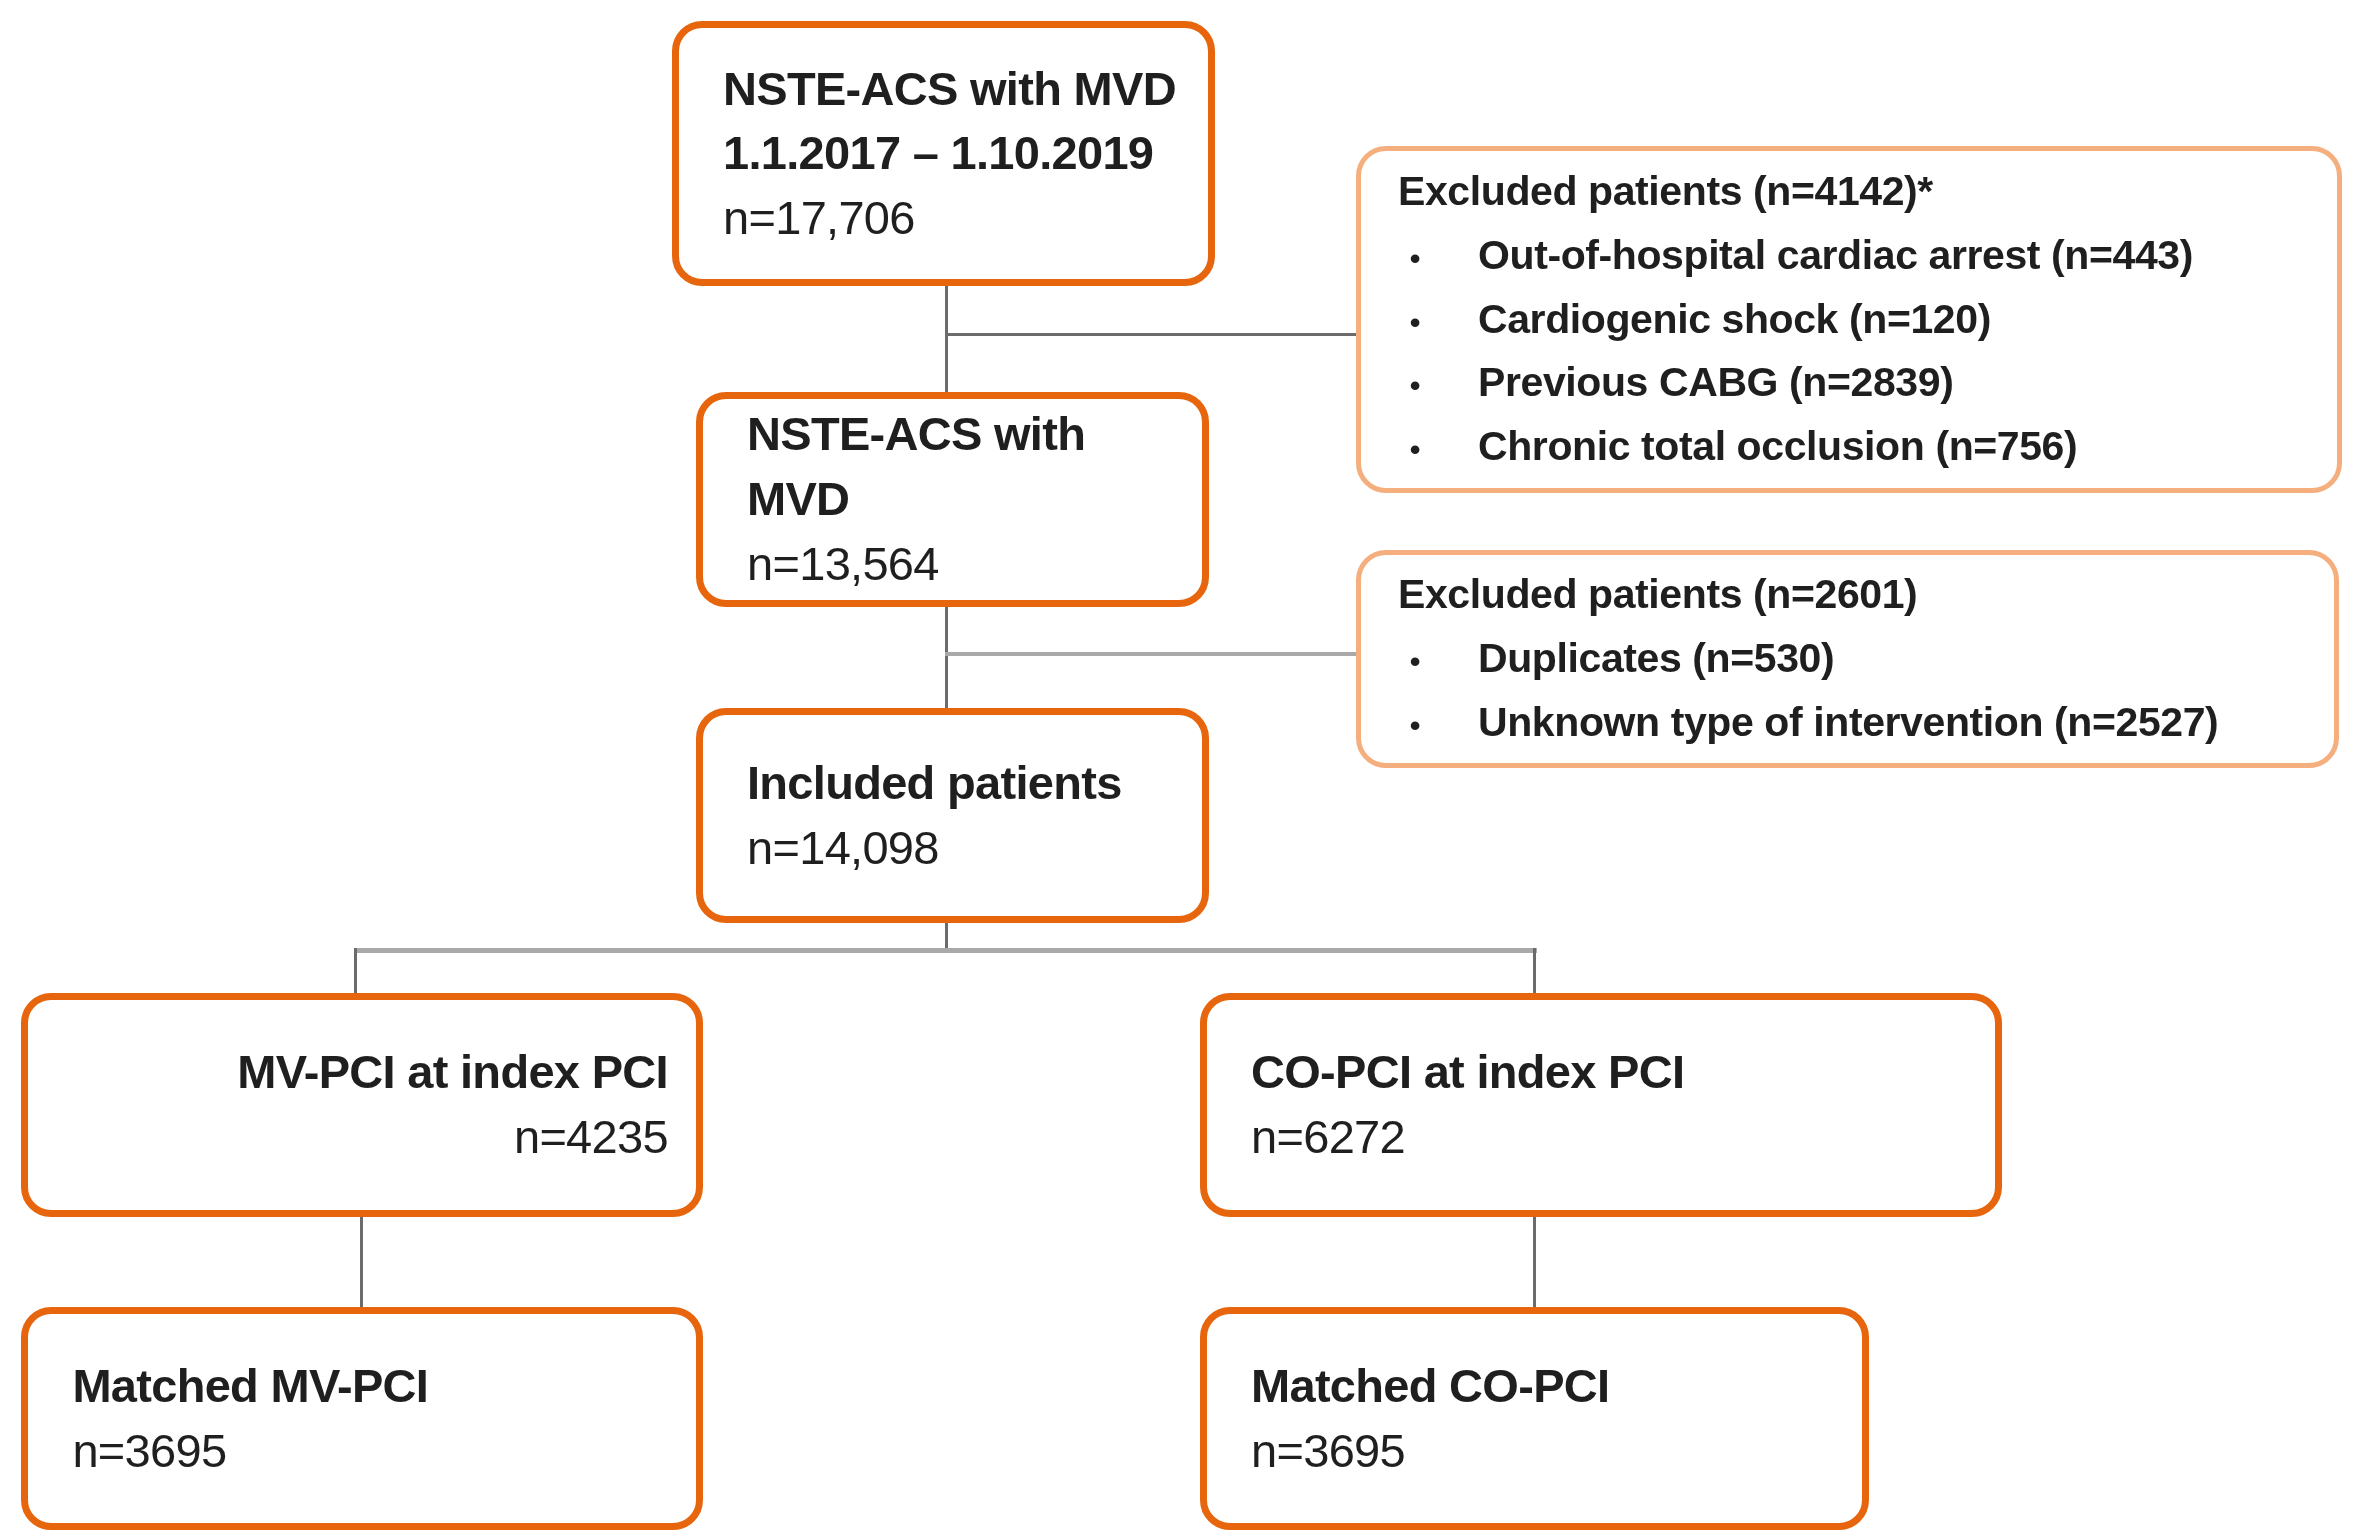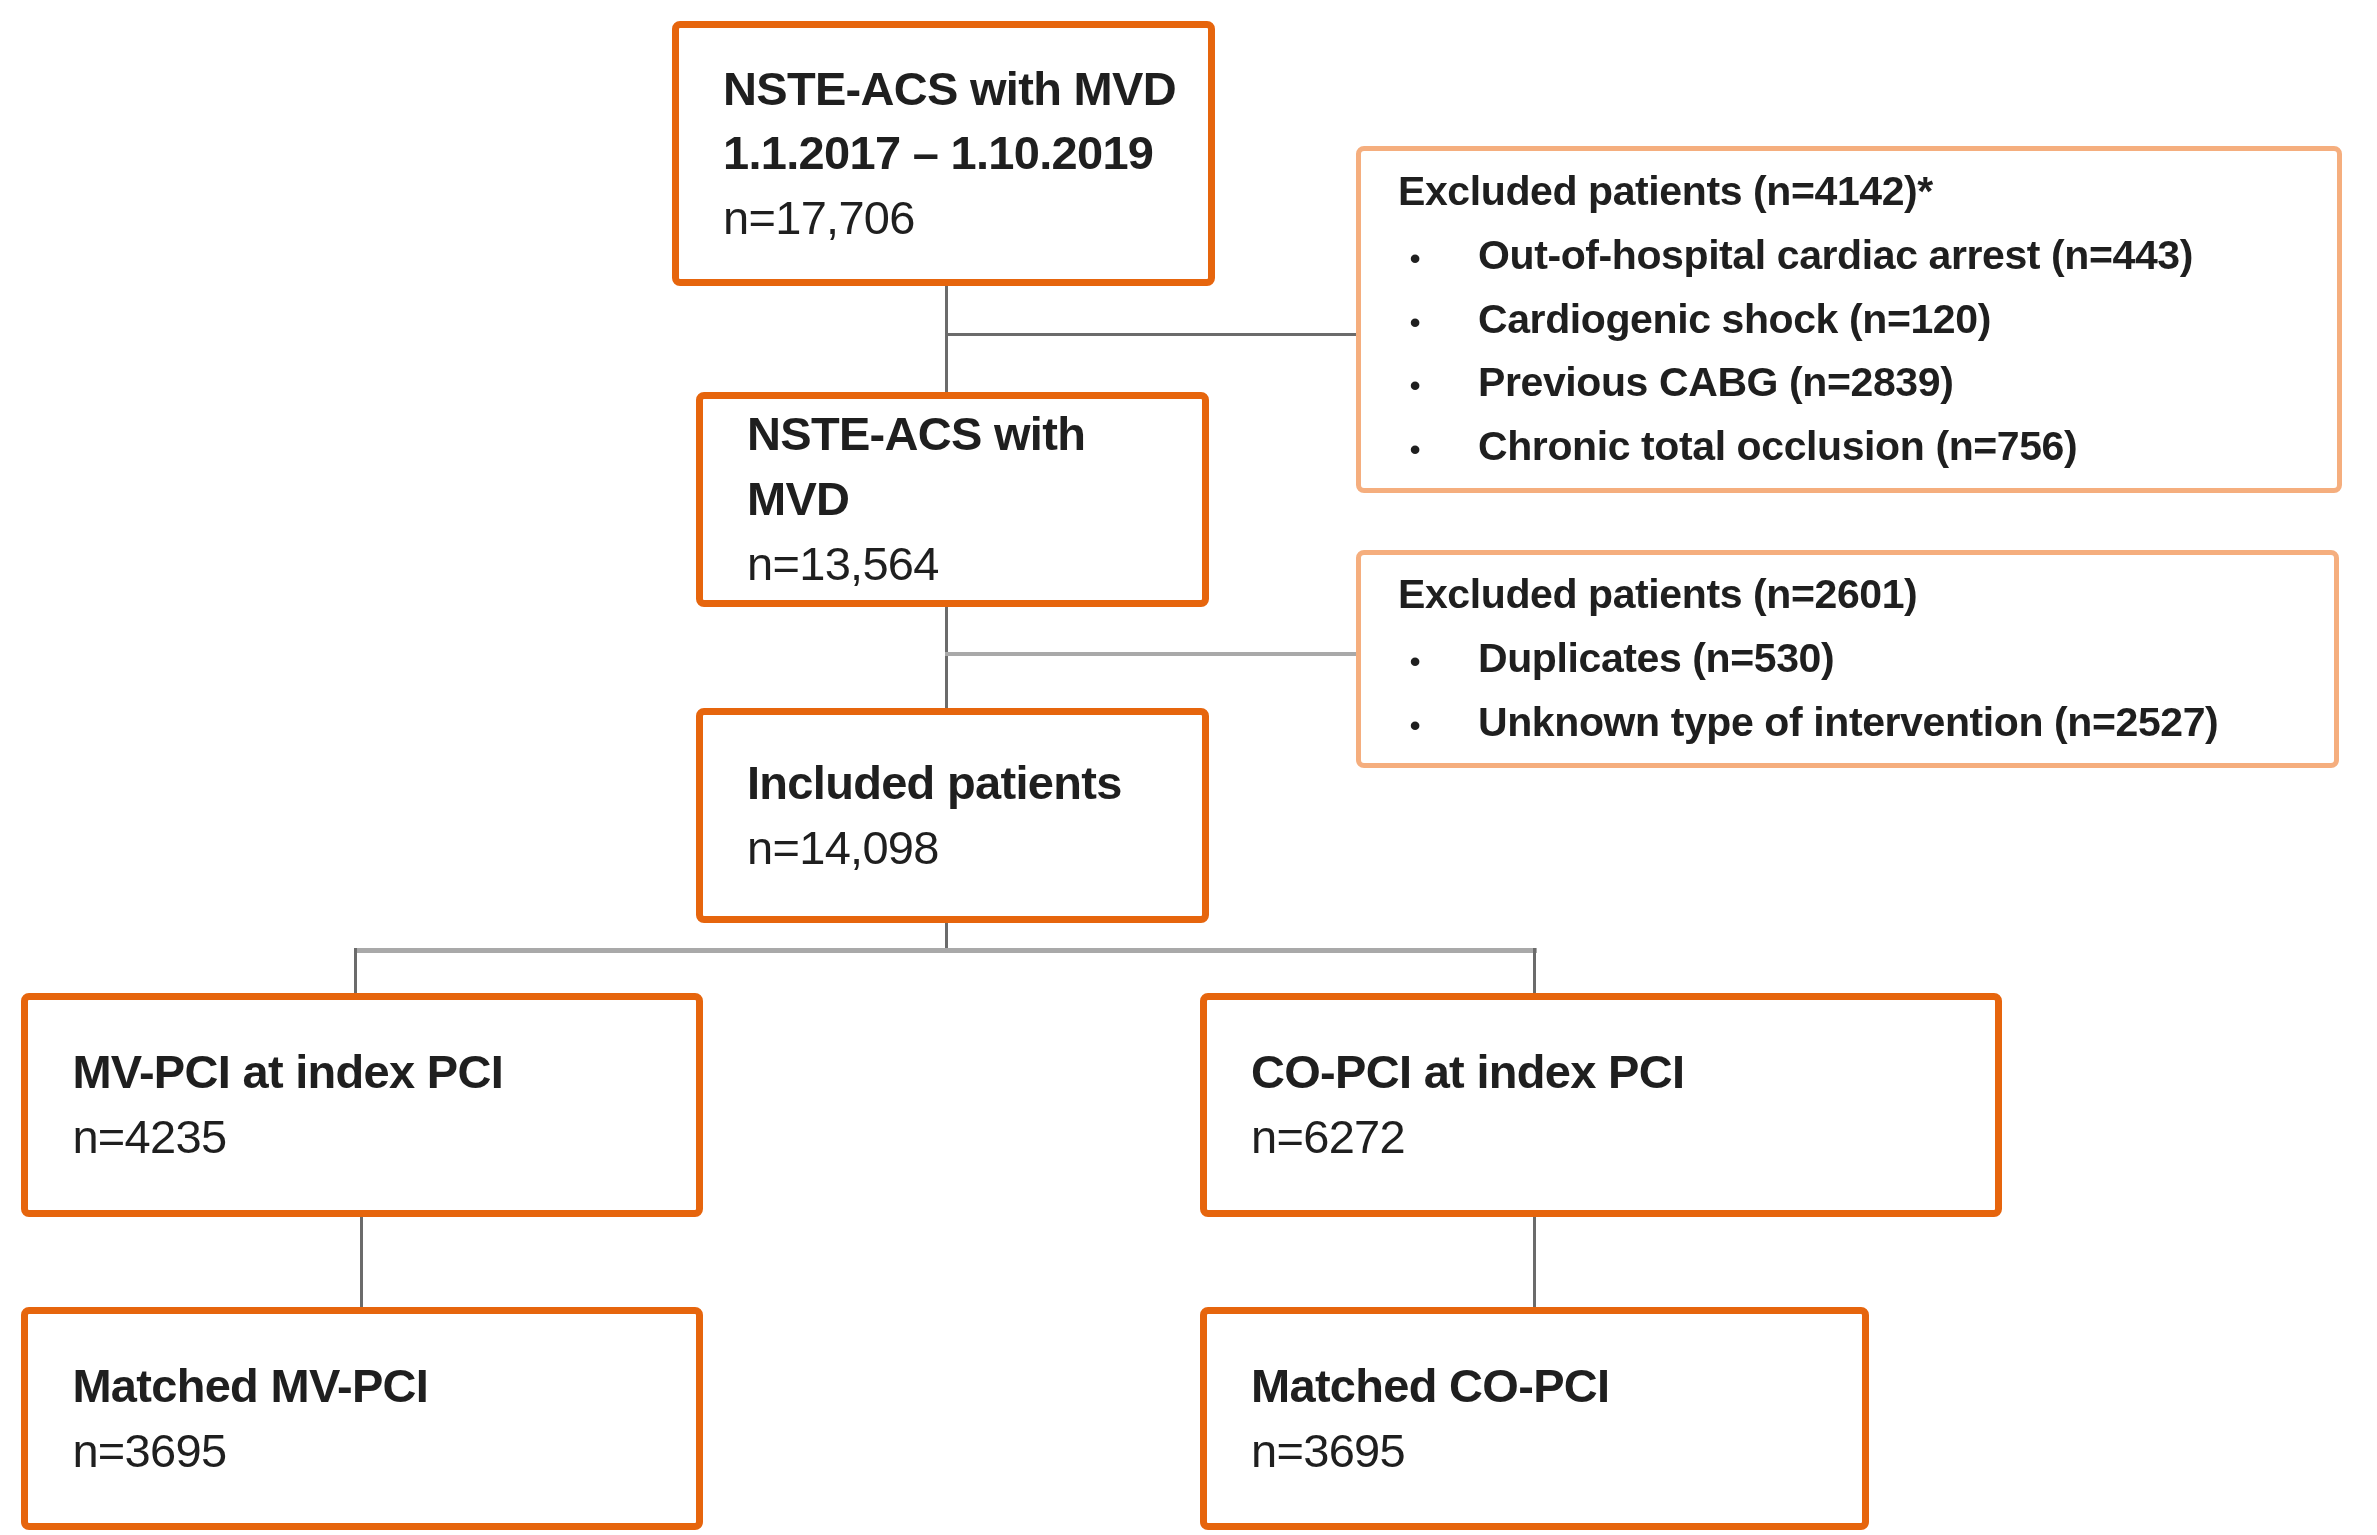--- a/index.html
+++ b/index.html
@@ -26,21 +26,21 @@
   .hline { position: absolute; height: 2.8px; background: var(--connector); }
   .hline.thick { height: 4.3px; background: var(--split-connector); }
   .hline.split { height: 5px; background: var(--split-connector); }
   
   .box {
     position: absolute;
     background: var(--background);
     display: flex;
     flex-direction: column;
     justify-content: center;
-    border-radius: 8px;
+    border-radius: 30px;
   }
   .box.main {
     border: 7.8px solid var(--main-border);
     padding: 17px 28.5px 17px 44px;
     font-size: 47px;
     line-height: 1.38;
     letter-spacing: -0.7px;
   }
   .box.light {
     border: 5.7px solid var(--light-border);
@@ -115,21 +115,21 @@
       <span class="bullet-glyph">•</span>
       <span class="bullet-text">Unknown type of intervention (n=2527)</span>
     </div>
   </div>
 
   <div class="box main" style="left:696px; top:708px; width:513px; height:215px;">
     <div class="bold">Included patients</div>
     <div>n=14,098</div>
   </div>
 
-  <div class="box main" style="left:21.4px; top:993px; width:682px; height:224px;">
+  <div class="box main" style="left:21.4px; top:993px; width:682px; height:224px;align-items:flex-end;">
     <div class="bold">MV-PCI at index PCI</div>
     <div>n=4235</div>
   </div>
 
   <div class="box main" style="left:1200px; top:993px; width:802px; height:224px;">
     <div class="bold">CO-PCI at index PCI</div>
     <div>n=6272</div>
   </div>
 
   <div class="box main" style="left:21.4px; top:1307px; width:682px; height:223px;">

